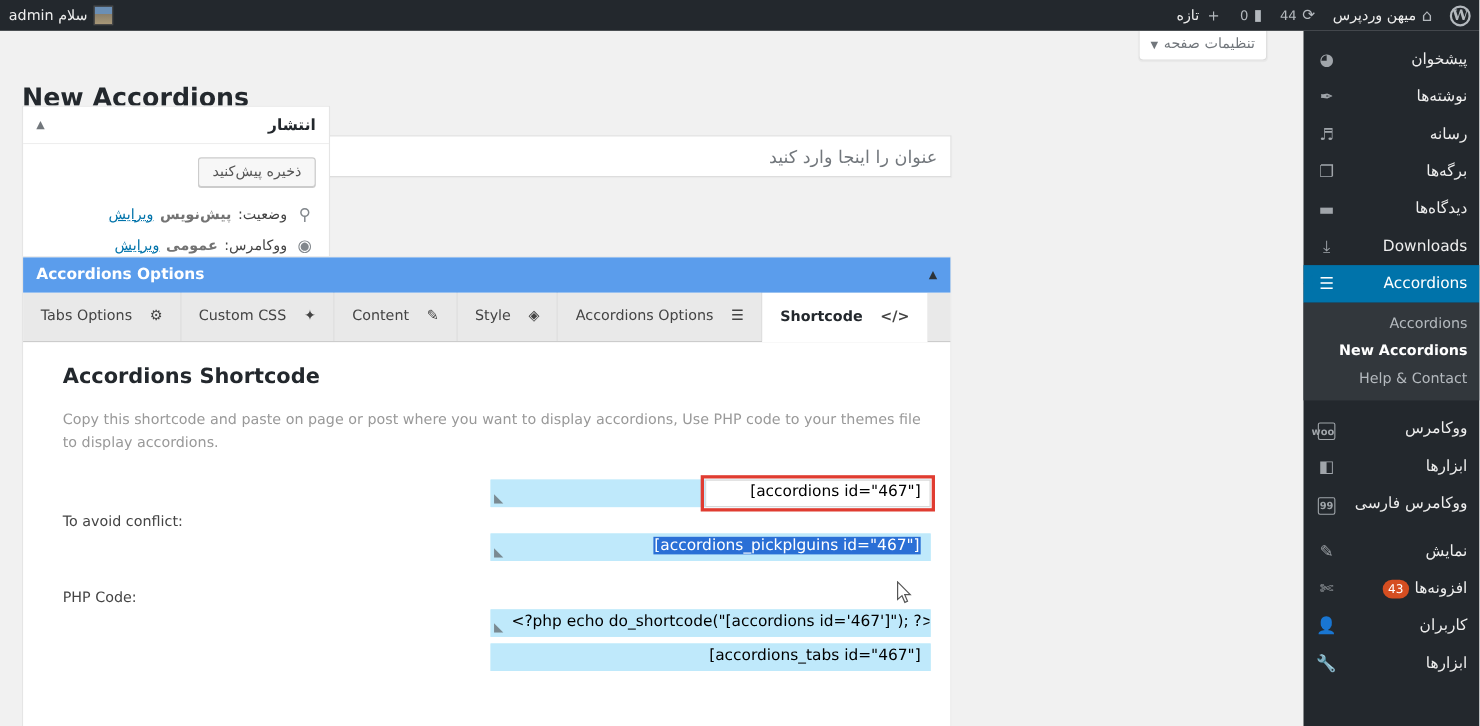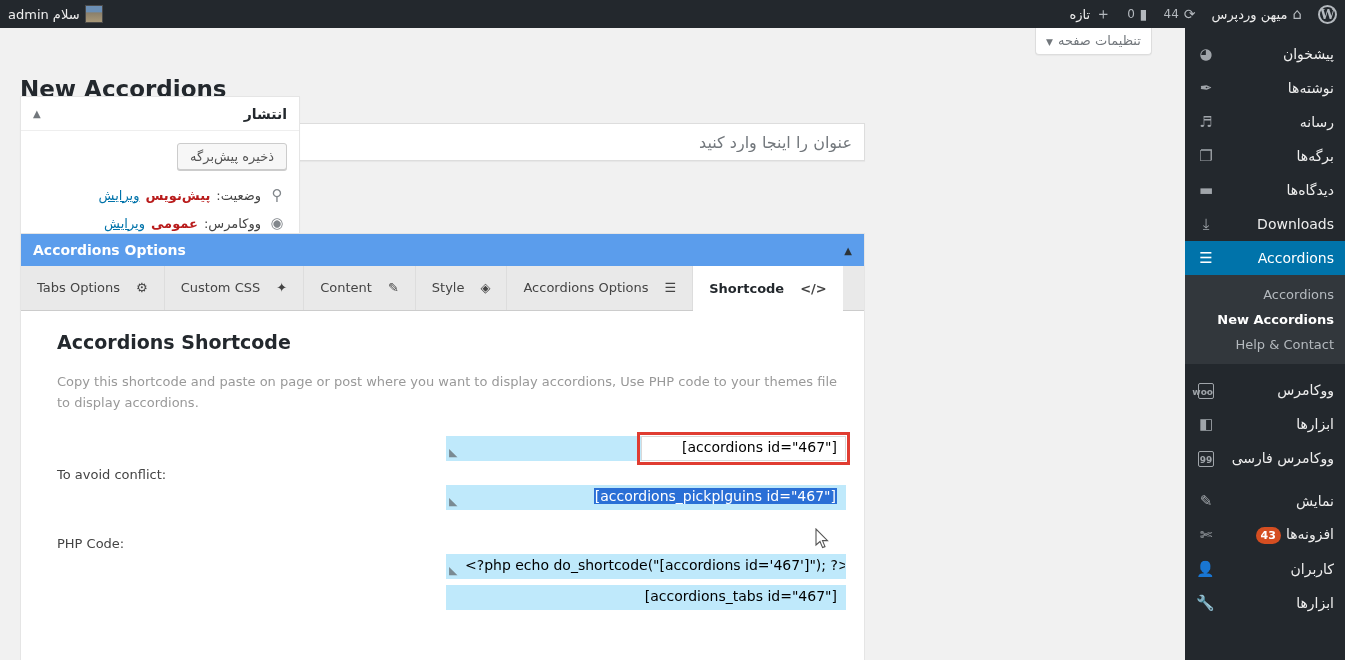--- a/index.html
+++ b/index.html
@@ -76,21 +76,20 @@
   .submenu .sub-item {
     display: block; padding: 5px 11px 5px 11px;
     font-size: 13px; color: #b4b9be; text-align: right;
   }
   .submenu .sub-item.current { color: #fff; font-weight: bold; }
   .plugin-count {
     display: inline-block; min-width: 17px; height: 17px; line-height: 17px;
     background: #d54e21; color: #fff; border-radius: 10px;
     font-size: 11px; padding: 0 5px; margin-right: 5px;
     vertical-align: middle;
-    font-weight: bold;
   }
   .icon-box {
     display:inline-block; width:16px; height:16px; line-height:16px;
     text-align:center; font-size:9px; color:#a0a5aa;
     border:1.5px solid #a0a5aa; border-radius:2px; font-weight:bold;
   }
 
   
   #wpbody {
     position: absolute; top: 28px; right: 160px; left: 0;
@@ -158,21 +157,21 @@
     color: #555; font-size: 13px; padding: 5px 12px;
     box-shadow: 0 1px 0 #ccc;
     font-family: "DejaVu Sans", "Liberation Sans", sans-serif;
   }
   .misc-row {
     display: flex; align-items: center; justify-content: flex-start;
     font-size: 13px; color: #444; padding: 4px 0 6px 0; gap: 6px;
     direction: rtl;
   }
   .misc-row .mr-ico { width: 20px; text-align: center; color: #82878c; font-size: 15px; }
-  .misc-row b { color: #b91c1c; }
+  .misc-row b { color: #737373; }
   .misc-row .edit-link { color: #0073aa; text-decoration: underline; font-size: 13px; }
   .major-actions {
     border-top: 1px solid #eee; background: #f5f5f5;
     padding: 10px 12px; display: flex; justify-content: flex-end;
   }
   .publish-btn {
     background: #0085ba; border: 1px solid #006799; border-radius: 3px;
     color: #fff; font-size: 13px; font-weight: normal;
     padding: 5px 18px; box-shadow: 0 1px 0 #006799;
     font-family: "DejaVu Sans", "Liberation Sans", sans-serif;
@@ -381,21 +380,21 @@
   <div id="titlediv">
     <input id="title-field" type="text" value="" placeholder="عنوان را اینجا وارد کنید" style="">
   </div>
 
   <div id="submitdiv">
     <div class="postbox-header">
       <span class="pb-title">انتشار</span>
       <span class="pb-toggle">▲</span>
     </div>
     <div class="misc-pub">
-      <button class="save-draft-btn">ذخیره پیش‌برگه</button>
+      <button class="save-draft-btn">ذخیره پیش‌کنید</button>
 
       <div class="misc-row">
         <span class="mr-ico">⚲</span>
         <span>وضعیت:</span>
         <b>پیش‌نویس</b>
         <a class="edit-link">ویرایش</a>
       </div>
 
       <div class="misc-row">
         <span class="mr-ico">◉</span>

